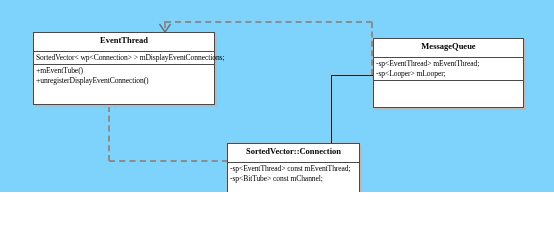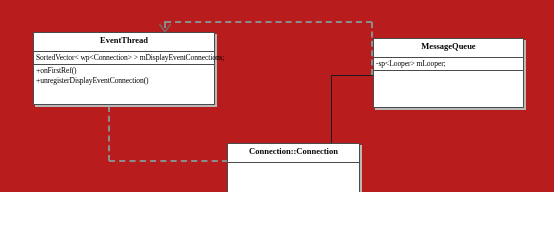--- a/index.html
+++ b/index.html
@@ -4,21 +4,21 @@
 <style>
   html, body {
     margin: 0;
     padding: 0;
     background: #ffffff;
   }
   #canvas {
     position: relative;
     width: 554px;
     height: 192px;
-    background: #b91c1c;
+    background: #7dd3fc;
     font-family: "Liberation Serif", "DejaVu Serif", serif;
     overflow: hidden;
   }
   .uml-box {
     position: absolute;
     box-sizing: border-box;
     border: 1px solid #4a4a4a;
     background: #ffffff;
     box-shadow: 2px 2px 0 0 #b9b9b9;
   }
@@ -129,31 +129,37 @@
       <path d="M1.5 10 L7 2 L12.5 10" fill="none" stroke="#6e6e6e" stroke-width="1.4"></path>
     </svg>
   </div>
 
   <div class="uml-box" id="box-eventthread">
     <div class="uml-title">EventThread</div>
     <div class="uml-compartment">
       <div class="uml-line">SortedVector&lt; wp&lt;Connection&gt; &gt; mDisplayEventConnections;</div>
     </div>
     <div class="uml-compartment">
-      <div class="uml-line">+onFirstRef()</div>
+      <div class="uml-line">+mEventTube()</div>
       <div class="uml-line">+unregisterDisplayEventConnection()</div>
     </div>
   </div>
 
   <div class="uml-box" id="box-messagequeue">
     <div class="uml-title">MessageQueue</div>
     <div class="uml-compartment">
+      <div class="uml-line">-sp&lt;EventThread&gt; mEventThread;</div>
       <div class="uml-line">-sp&lt;Looper&gt; mLooper;</div>
     </div>
     <div class="uml-compartment" id="mq-methods">
     </div>
   </div>
 
   <div class="uml-box" id="box-connection">
-    <div class="uml-title">Connection::Connection</div>
+    <div class="uml-title">SortedVector::Connection</div>
+    <div class="uml-compartment">
+      <div class="uml-line">-sp&lt;EventThread&gt; const mEventThread;</div>
+      <div class="uml-line">-sp&lt;BitTube&gt; const mChannel;</div>
+      <div class="uml-line blank"></div>
+    </div>
   </div>
 
 </div>
 
 </body></html>

